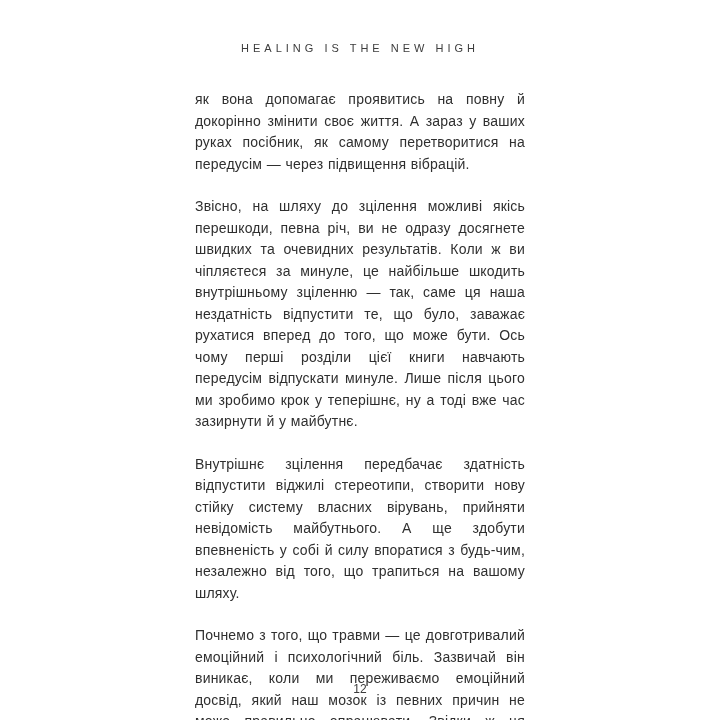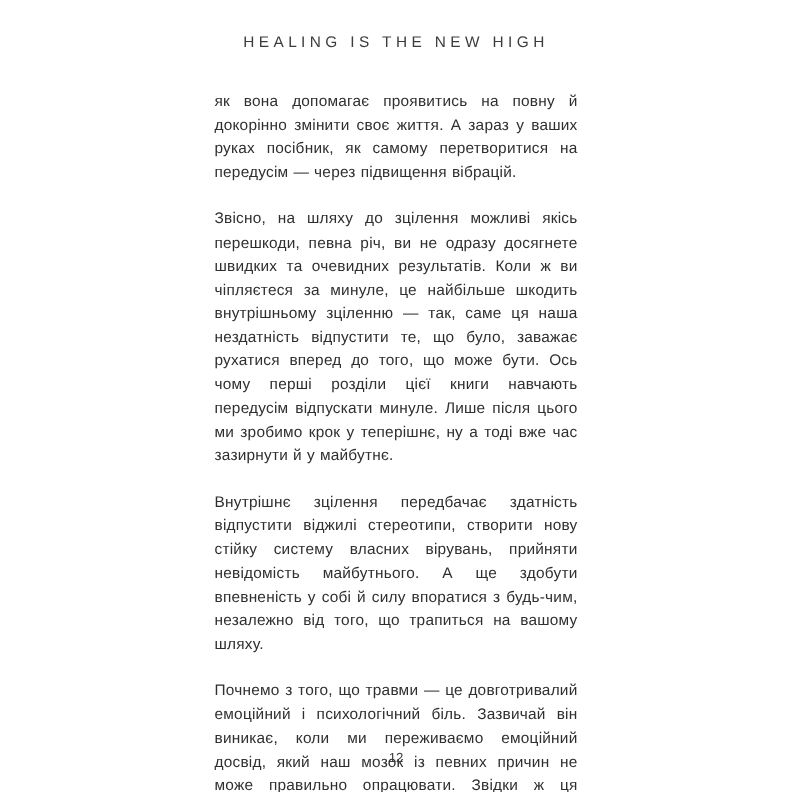--- a/index.html
+++ b/index.html
@@ -16,22 +16,22 @@
       overflow: hidden;
     }
     .page {
       position: relative;
       width: 720px;
       height: 720px;
       background: #ffffff;
     }
     .running-head {
       text-align: center;
-      padding-top: 30px;
-      font-size: 14px;
+      padding-top: 42px;
+      font-size: 11px;
       letter-spacing: 4px;
       font-weight: 400;
       color: #3c3c3c;
       text-transform: uppercase;
     }
     .text-block {
       width: 330px;
       margin: 35px auto 0 auto;
       text-align: justify;
       font-size: 14px;

